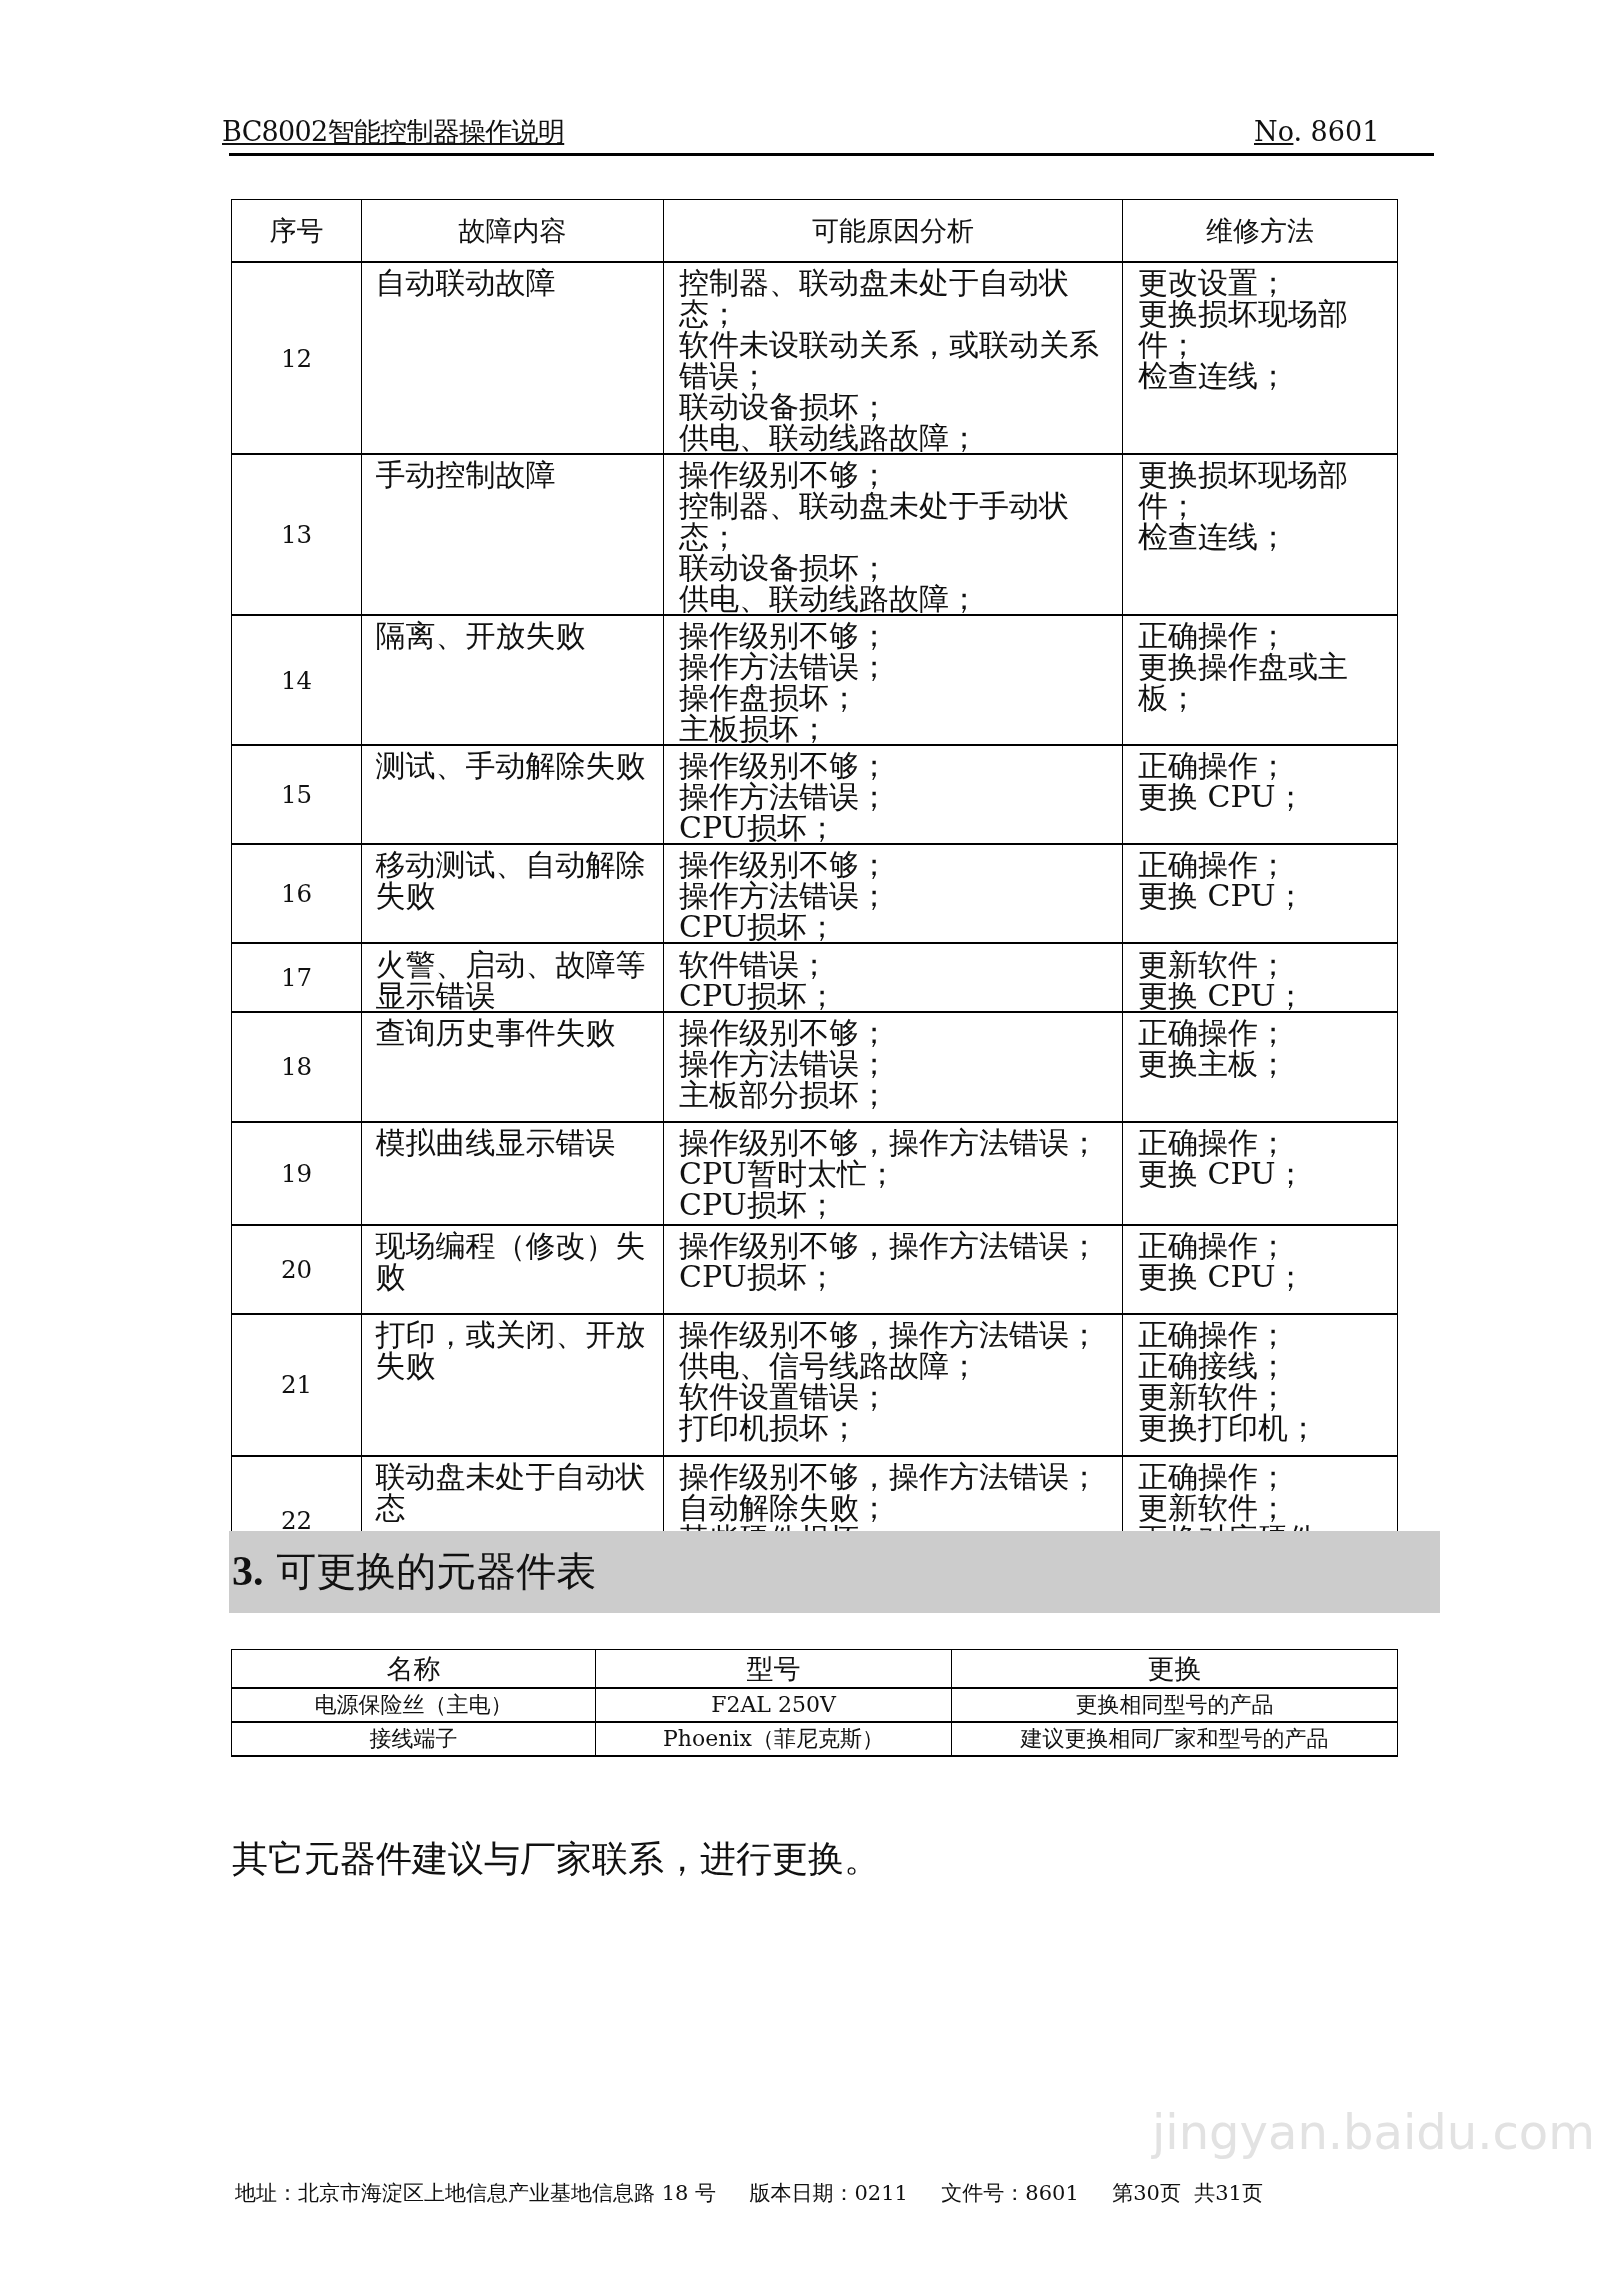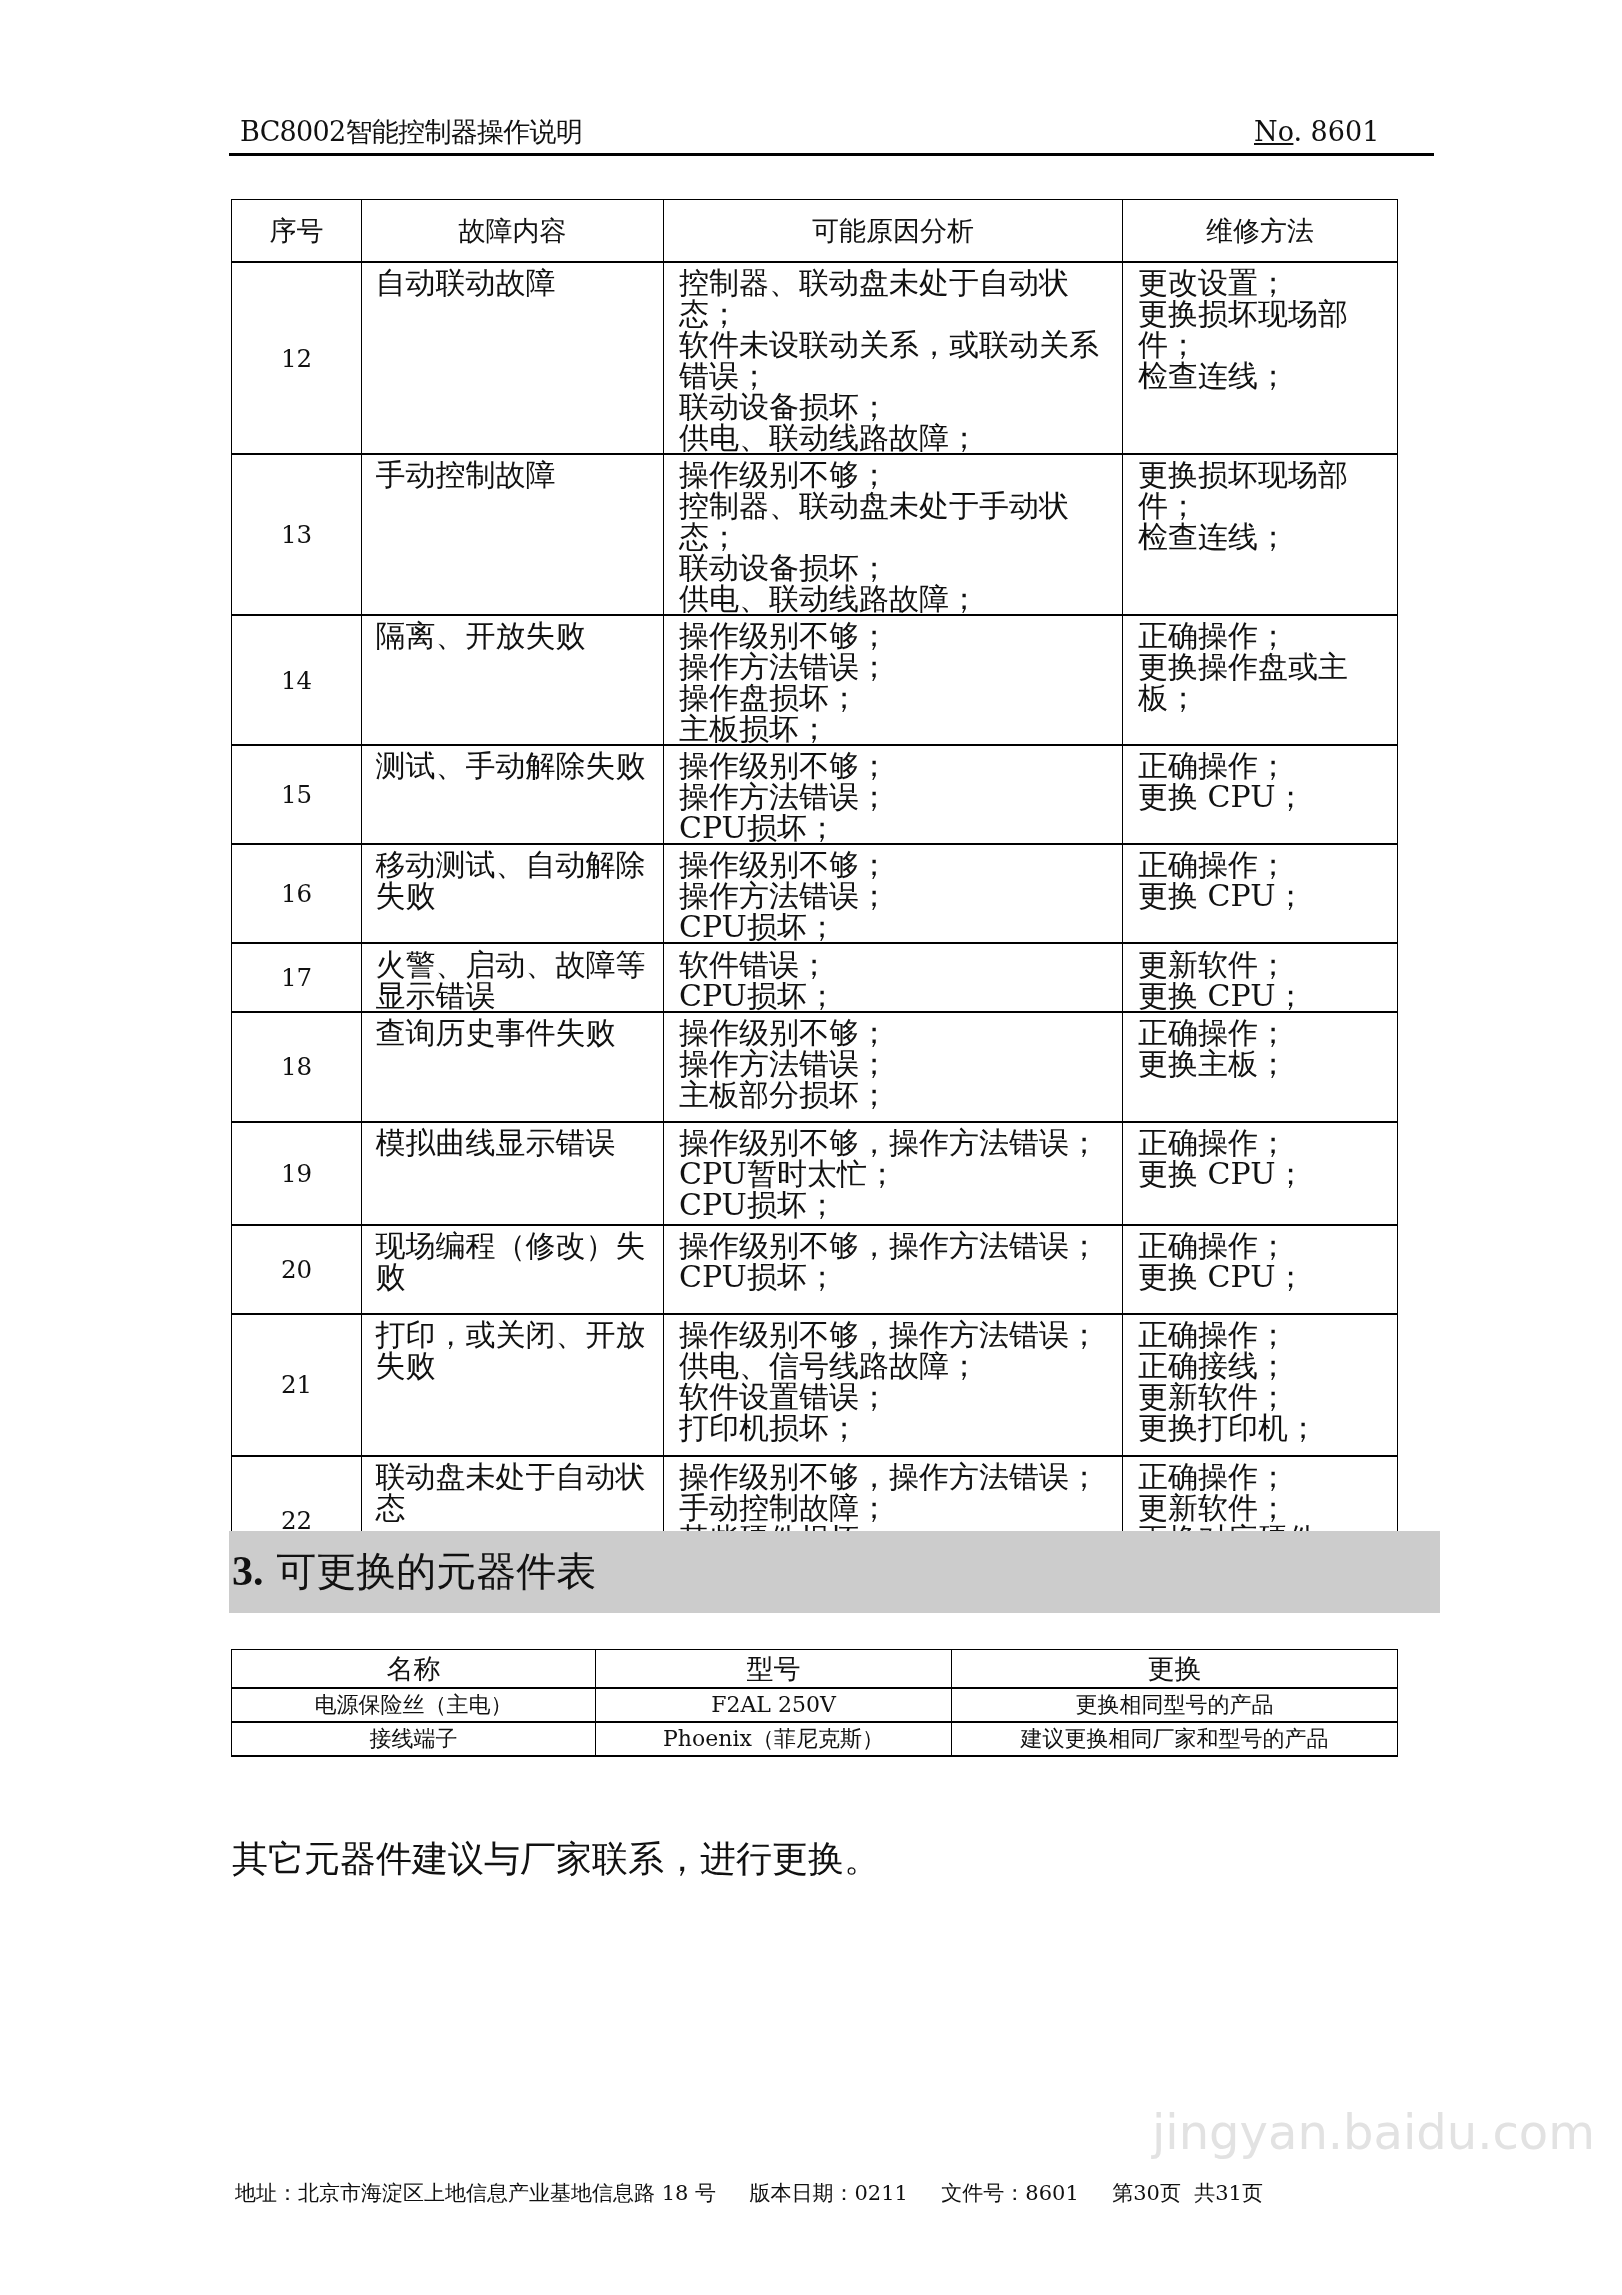--- a/index.html
+++ b/index.html
@@ -1,21 +1,21 @@
 <!DOCTYPE html>
 <html style="font-size:11px"><head>
 <meta charset="utf-8">
 <style>
   html, body { margin:0; padding:0; background:#ffffff; }
   body { width:1622px; height:2295px; position:relative; overflow:hidden;
          font-family:"DejaVu Serif","Liberation Serif",serif; color:#111; }
   .abs { position:absolute; }
 
   
-  .hdr-title { left:240px; top:115px; font-size:27px; line-height:33px; letter-spacing:-0.7px; }
+  .hdr-title { left:222px; top:115px; font-size:27px; line-height:33px; letter-spacing:-0.7px;text-decoration:underline; }
   .hdr-no { left:1254px; top:115px; font-size:27px; line-height:33px; }
   .hdr-no .u { text-decoration:underline; }
   .hdr-rule { left:229px; top:153px; width:1205px; height:3.4px; background:#000; }
 
   
   table { border-collapse:collapse; table-layout:fixed;border-radius:7px; }
   .t1 { left:231px; top:199px; width:1166px; }
   .t1 td, .t1 th { border:1.4px solid #000; vertical-align:top; padding:0; }
   .t1 tr { border-bottom:2.7px solid #000; }
   .t1 th { font-weight:normal; font-size:27px; text-align:center; vertical-align:middle; height:61px; }
@@ -264,21 +264,21 @@
         </td>
       </tr>
       <tr style="height: 129px;">
         <td class="num">22</td>
         <td>
           <div class="cell">联动盘未处于自动状态</div>
         </td>
         <td class="cause">
           <div class="cell">
             <div>操作级别不够，操作方法错误；</div>
-            <div>手动控制故障；</div>
+            <div>自动解除失败；</div>
             <div>某些硬件损坏；</div>
           </div>
         </td>
         <td class="fix">
           <div class="cell">
             <div>正确操作；</div>
             <div>更新软件；</div>
             <div>更换对应硬件；</div>
           </div>
         </td>

